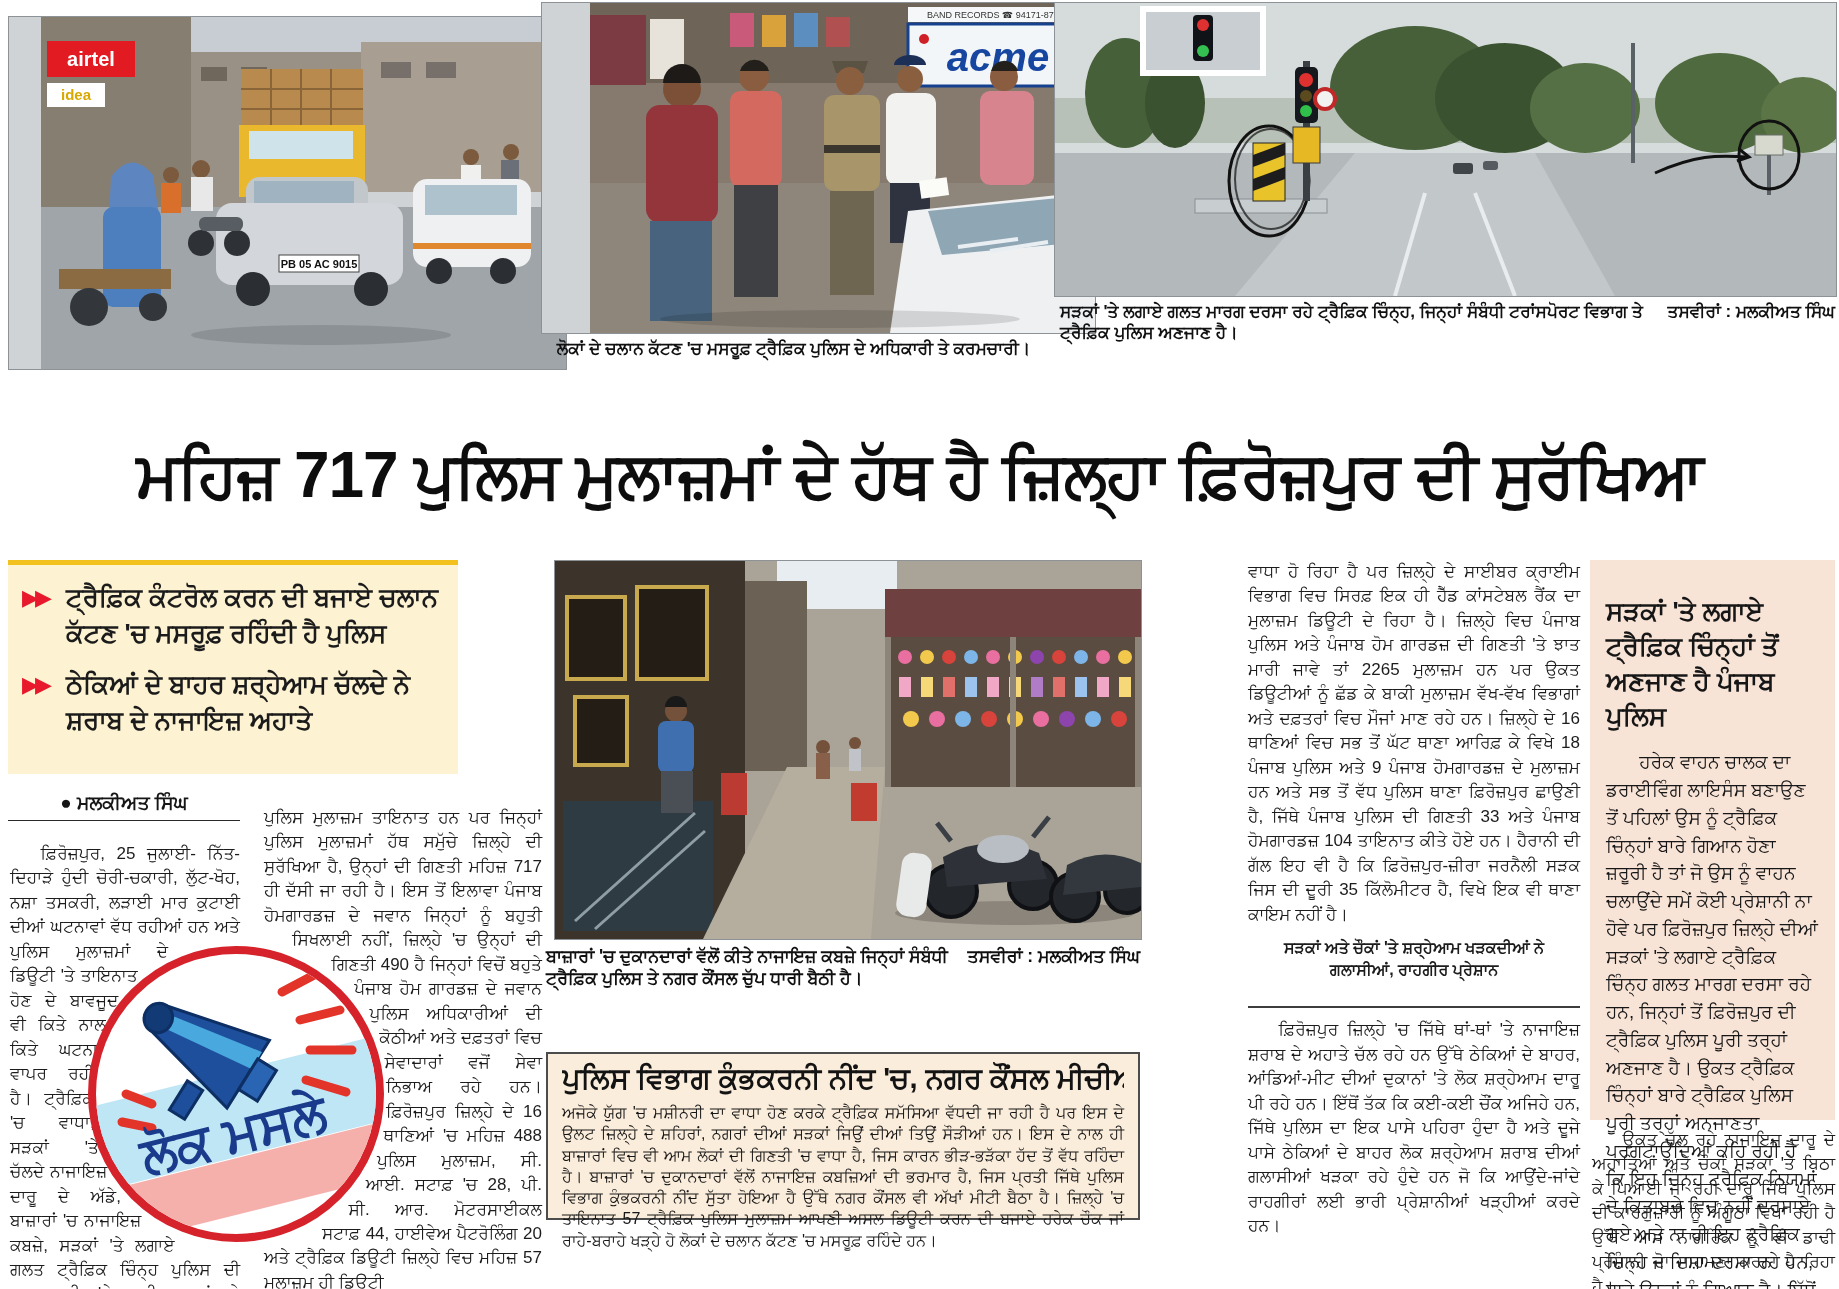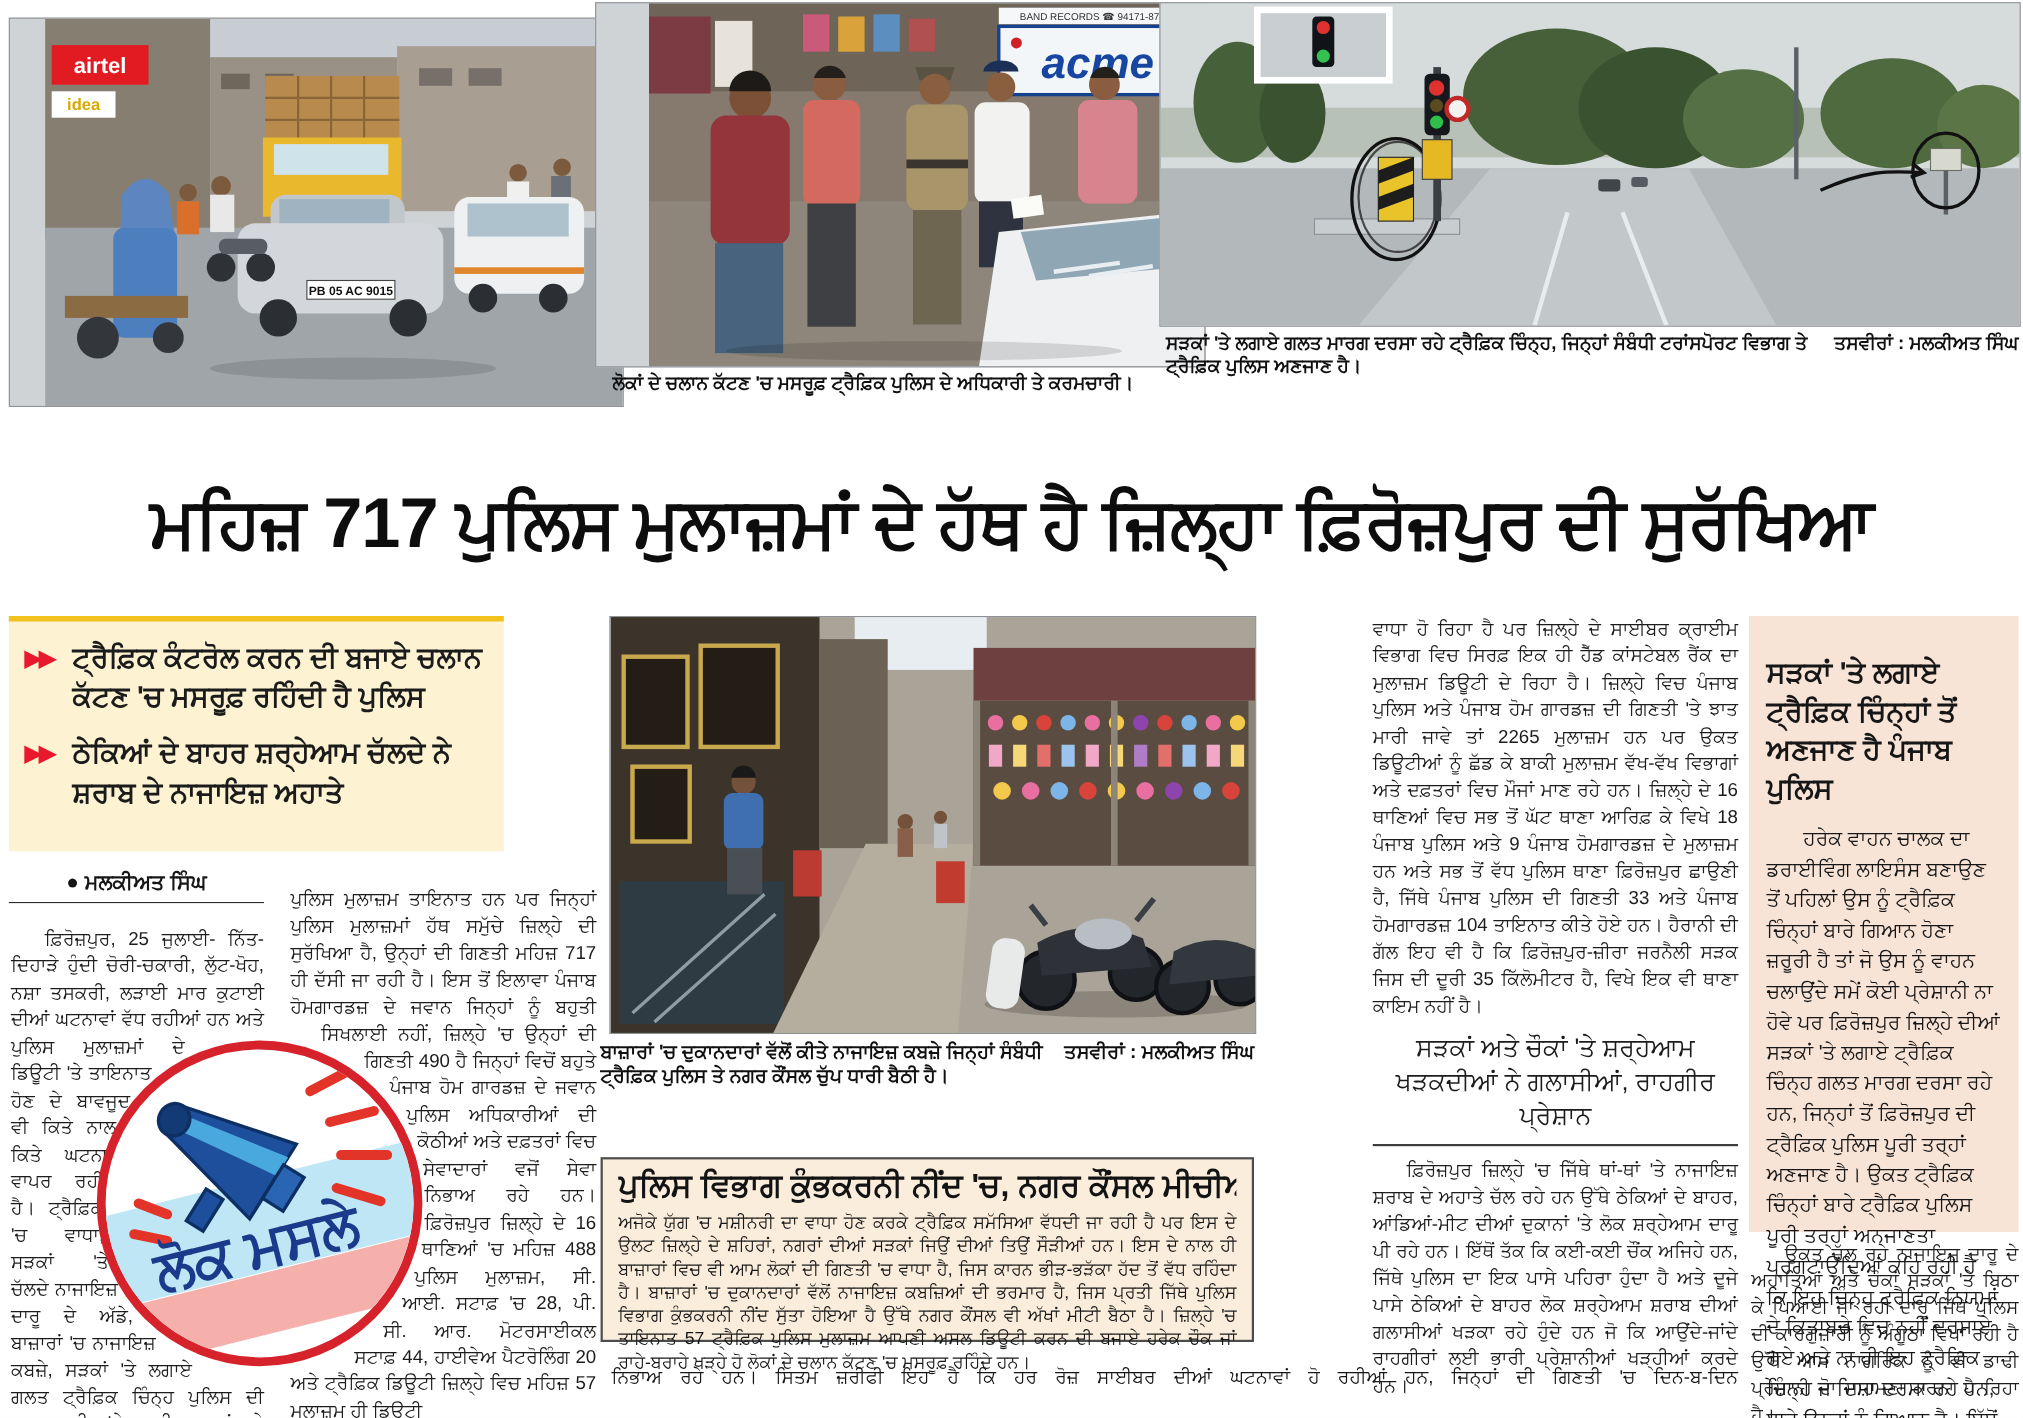--- a/index.html
+++ b/index.html
@@ -54,22 +54,22 @@
     padding:8px 14px;box-sizing:border-box;
   }
   .tanbox .title{font-size:29px;font-weight:800;color:#131313;margin:0 0 6px 0;white-space:nowrap;overflow:hidden;}
   .tanbox .body{font-size:16px;line-height:1.33;text-align:justify;}
   
   .strip{left:556px;top:1240px;width:1024px;font-size:17px;line-height:1.4;
          text-align:justify;text-align-last:justify;}
   
   .col4{left:1248px;top:560px;width:332px;height:729px;}
   .col4 .subhead{
-    font-size:23px;font-weight:400;text-align:center;line-height:1.35;
-    border-bottom:2px solid #3d3d3d;padding:6px 4px 10px 4px;margin:4px 0 10px 0;
+    font-size:16px;font-weight:700;text-align:center;line-height:1.35;
+    border-bottom:2px solid #3d3d3d;padding:6px 4px 26px 4px;margin:4px 0 10px 0;
   }
   
   .pinkbox{
     left:1590px;top:560px;width:245px;height:560px;
     background:#f8e3d7;padding:34px 16px;box-sizing:border-box;
   }
   .pinkbox .title{font-size:26px;font-weight:800;line-height:1.35;margin:0 0 14px 0;}
   .pinkbox .body{font-size:18.5px;line-height:1.5;text-align:left;}
   .rightbottom{left:1592px;top:1128px;width:243px;}
 </style>
@@ -401,23 +401,20 @@
   <div class="abs cap bigcap">
     <span class="credit">ਤਸਵੀਰਾਂ : ਮਲਕੀਅਤ ਸਿੰਘ</span>
     <span>ਬਾਜ਼ਾਰਾਂ 'ਚ ਦੁਕਾਨਦਾਰਾਂ ਵੱਲੋਂ ਕੀਤੇ ਨਾਜਾਇਜ਼ ਕਬਜ਼ੇ ਜਿਨ੍ਹਾਂ ਸੰਬੰਧੀ ਟ੍ਰੈਫ਼ਿਕ ਪੁਲਿਸ ਤੇ ਨਗਰ ਕੌਂਸਲ ਚੁੱਪ ਧਾਰੀ ਬੈਠੀ ਹੈ।</span>
   </div>
 
   <div class="abs tanbox">
     <div class="title">ਪੁਲਿਸ ਵਿਭਾਗ ਕੁੰਭਕਰਨੀ ਨੀਂਦ 'ਚ, ਨਗਰ ਕੌਂਸਲ ਮੀਚੀਆਂ ਅੱਖਾਂ</div>
     <div class="body">ਅਜੋਕੇ ਯੁੱਗ 'ਚ ਮਸ਼ੀਨਰੀ ਦਾ ਵਾਧਾ ਹੋਣ ਕਰਕੇ ਟ੍ਰੈਫ਼ਿਕ ਸਮੱਸਿਆ ਵੱਧਦੀ ਜਾ ਰਹੀ ਹੈ ਪਰ ਇਸ ਦੇ ਉਲਟ ਜ਼ਿਲ੍ਹੇ ਦੇ ਸ਼ਹਿਰਾਂ, ਨਗਰਾਂ ਦੀਆਂ ਸੜਕਾਂ ਜਿਉਂ ਦੀਆਂ ਤਿਉਂ ਸੌੜੀਆਂ ਹਨ। ਇਸ ਦੇ ਨਾਲ ਹੀ ਬਾਜ਼ਾਰਾਂ ਵਿਚ ਵੀ ਆਮ ਲੋਕਾਂ ਦੀ ਗਿਣਤੀ 'ਚ ਵਾਧਾ ਹੈ, ਜਿਸ ਕਾਰਨ ਭੀੜ-ਭੜੱਕਾ ਹੱਦ ਤੋਂ ਵੱਧ ਰਹਿੰਦਾ ਹੈ। ਬਾਜ਼ਾਰਾਂ 'ਚ ਦੁਕਾਨਦਾਰਾਂ ਵੱਲੋਂ ਨਾਜਾਇਜ਼ ਕਬਜ਼ਿਆਂ ਦੀ ਭਰਮਾਰ ਹੈ, ਜਿਸ ਪ੍ਰਤੀ ਜਿੱਥੇ ਪੁਲਿਸ ਵਿਭਾਗ ਕੁੰਭਕਰਨੀ ਨੀਂਦ ਸੁੱਤਾ ਹੋਇਆ ਹੈ ਉੱਥੇ ਨਗਰ ਕੌਂਸਲ ਵੀ ਅੱਖਾਂ ਮੀਟੀ ਬੈਠਾ ਹੈ। ਜ਼ਿਲ੍ਹੇ 'ਚ ਤਾਇਨਾਤ 57 ਟ੍ਰੈਫ਼ਿਕ ਪੁਲਿਸ ਮੁਲਾਜ਼ਮ ਆਪਣੀ ਅਸਲ ਡਿਊਟੀ ਕਰਨ ਦੀ ਬਜਾਏ ਹਰੇਕ ਚੌਕ ਜਾਂ ਰਾਹੇ-ਬਰਾਹੇ ਖੜ੍ਹੇ ਹੋ ਲੋਕਾਂ ਦੇ ਚਲਾਨ ਕੱਟਣ 'ਚ ਮਸਰੂਫ਼ ਰਹਿੰਦੇ ਹਨ।</div>
   </div>
 
-  <div class="abs strip">
-    <span>ਨਿਭਾਅ ਰਹੇ ਹਨ। ਸਿਤਮ ਜ਼ਰੀਫੀ ਇਹ ਹੈ ਕਿ ਹਰ ਰੋਜ਼ ਸਾਈਬਰ ਦੀਆਂ ਘਟਨਾਵਾਂ ਹੋ ਰਹੀਆਂ ਹਨ, ਜਿਨ੍ਹਾਂ ਦੀ ਗਿਣਤੀ 'ਚ ਦਿਨ-ਬ-ਦਿਨ</span>
-  </div>
 
   <div class="abs bodytext col4">
     <div>ਵਾਧਾ ਹੋ ਰਿਹਾ ਹੈ ਪਰ ਜ਼ਿਲ੍ਹੇ ਦੇ ਸਾਈਬਰ ਕ੍ਰਾਈਮ ਵਿਭਾਗ ਵਿਚ ਸਿਰਫ਼ ਇਕ ਹੀ ਹੈੱਡ ਕਾਂਸਟੇਬਲ ਰੈਂਕ ਦਾ ਮੁਲਾਜ਼ਮ ਡਿਊਟੀ ਦੇ ਰਿਹਾ ਹੈ। ਜ਼ਿਲ੍ਹੇ ਵਿਚ ਪੰਜਾਬ ਪੁਲਿਸ ਅਤੇ ਪੰਜਾਬ ਹੋਮ ਗਾਰਡਜ਼ ਦੀ ਗਿਣਤੀ 'ਤੇ ਝਾਤ ਮਾਰੀ ਜਾਵੇ ਤਾਂ 2265 ਮੁਲਾਜ਼ਮ ਹਨ ਪਰ ਉਕਤ ਡਿਊਟੀਆਂ ਨੂੰ ਛੱਡ ਕੇ ਬਾਕੀ ਮੁਲਾਜ਼ਮ ਵੱਖ-ਵੱਖ ਵਿਭਾਗਾਂ ਅਤੇ ਦਫ਼ਤਰਾਂ ਵਿਚ ਮੌਜਾਂ ਮਾਣ ਰਹੇ ਹਨ। ਜ਼ਿਲ੍ਹੇ ਦੇ 16 ਥਾਣਿਆਂ ਵਿਚ ਸਭ ਤੋਂ ਘੱਟ ਥਾਣਾ ਆਰਿਫ਼ ਕੇ ਵਿਖੇ 18 ਪੰਜਾਬ ਪੁਲਿਸ ਅਤੇ 9 ਪੰਜਾਬ ਹੋਮਗਾਰਡਜ਼ ਦੇ ਮੁਲਾਜ਼ਮ ਹਨ ਅਤੇ ਸਭ ਤੋਂ ਵੱਧ ਪੁਲਿਸ ਥਾਣਾ ਫ਼ਿਰੋਜ਼ਪੁਰ ਛਾਉਣੀ ਹੈ, ਜਿੱਥੇ ਪੰਜਾਬ ਪੁਲਿਸ ਦੀ ਗਿਣਤੀ 33 ਅਤੇ ਪੰਜਾਬ ਹੋਮਗਾਰਡਜ਼ 104 ਤਾਇਨਾਤ ਕੀਤੇ ਹੋਏ ਹਨ। ਹੈਰਾਨੀ ਦੀ ਗੱਲ ਇਹ ਵੀ ਹੈ ਕਿ ਫ਼ਿਰੋਜ਼ਪੁਰ-ਜ਼ੀਰਾ ਜਰਨੈਲੀ ਸੜਕ ਜਿਸ ਦੀ ਦੂਰੀ 35 ਕਿੱਲੋਮੀਟਰ ਹੈ, ਵਿਖੇ ਇਕ ਵੀ ਥਾਣਾ ਕਾਇਮ ਨਹੀਂ ਹੈ।</div>
     <div class="subhead">ਸੜਕਾਂ ਅਤੇ ਚੌਕਾਂ 'ਤੇ ਸ਼ਰ੍ਹੇਆਮ ਖੜਕਦੀਆਂ ਨੇ ਗਲਾਸੀਆਂ, ਰਾਹਗੀਰ ਪ੍ਰੇਸ਼ਾਨ</div>
     <div class="indent">ਫ਼ਿਰੋਜ਼ਪੁਰ ਜ਼ਿਲ੍ਹੇ 'ਚ ਜਿੱਥੇ ਥਾਂ-ਥਾਂ 'ਤੇ ਨਾਜਾਇਜ਼ ਸ਼ਰਾਬ ਦੇ ਅਹਾਤੇ ਚੱਲ ਰਹੇ ਹਨ ਉੱਥੇ ਠੇਕਿਆਂ ਦੇ ਬਾਹਰ, ਆਂਡਿਆਂ-ਮੀਟ ਦੀਆਂ ਦੁਕਾਨਾਂ 'ਤੇ ਲੋਕ ਸ਼ਰ੍ਹੇਆਮ ਦਾਰੂ ਪੀ ਰਹੇ ਹਨ। ਇੱਥੋਂ ਤੱਕ ਕਿ ਕਈ-ਕਈ ਚੌਂਕ ਅਜਿਹੇ ਹਨ, ਜਿੱਥੇ ਪੁਲਿਸ ਦਾ ਇਕ ਪਾਸੇ ਪਹਿਰਾ ਹੁੰਦਾ ਹੈ ਅਤੇ ਦੂਜੇ ਪਾਸੇ ਠੇਕਿਆਂ ਦੇ ਬਾਹਰ ਲੋਕ ਸ਼ਰ੍ਹੇਆਮ ਸ਼ਰਾਬ ਦੀਆਂ ਗਲਾਸੀਆਂ ਖੜਕਾ ਰਹੇ ਹੁੰਦੇ ਹਨ ਜੋ ਕਿ ਆਉਂਦੇ-ਜਾਂਦੇ ਰਾਹਗੀਰਾਂ ਲਈ ਭਾਰੀ ਪ੍ਰੇਸ਼ਾਨੀਆਂ ਖੜ੍ਹੀਆਂ ਕਰਦੇ ਹਨ।</div>
   </div>
 
   <div class="abs pinkbox">
     <div class="title">ਸੜਕਾਂ 'ਤੇ ਲਗਾਏ ਟ੍ਰੈਫ਼ਿਕ ਚਿੰਨ੍ਹਾਂ ਤੋਂ ਅਣਜਾਣ ਹੈ ਪੰਜਾਬ ਪੁਲਿਸ</div>
     <div class="body indent">ਹਰੇਕ ਵਾਹਨ ਚਾਲਕ ਦਾ ਡਰਾਈਵਿੰਗ ਲਾਇਸੰਸ ਬਣਾਉਣ ਤੋਂ ਪਹਿਲਾਂ ਉਸ ਨੂੰ ਟ੍ਰੈਫ਼ਿਕ ਚਿੰਨ੍ਹਾਂ ਬਾਰੇ ਗਿਆਨ ਹੋਣਾ ਜ਼ਰੂਰੀ ਹੈ ਤਾਂ ਜੋ ਉਸ ਨੂੰ ਵਾਹਨ ਚਲਾਉਂਦੇ ਸਮੇਂ ਕੋਈ ਪ੍ਰੇਸ਼ਾਨੀ ਨਾ ਹੋਵੇ ਪਰ ਫ਼ਿਰੋਜ਼ਪੁਰ ਜ਼ਿਲ੍ਹੇ ਦੀਆਂ ਸੜਕਾਂ 'ਤੇ ਲਗਾਏ ਟ੍ਰੈਫ਼ਿਕ ਚਿੰਨ੍ਹ ਗਲਤ ਮਾਰਗ ਦਰਸਾ ਰਹੇ ਹਨ, ਜਿਨ੍ਹਾਂ ਤੋਂ ਫ਼ਿਰੋਜ਼ਪੁਰ ਦੀ ਟ੍ਰੈਫ਼ਿਕ ਪੁਲਿਸ ਪੂਰੀ ਤਰ੍ਹਾਂ ਅਣਜਾਣ ਹੈ। ਉਕਤ ਟ੍ਰੈਫ਼ਿਕ ਚਿੰਨ੍ਹਾਂ ਬਾਰੇ ਟ੍ਰੈਫ਼ਿਕ ਪੁਲਿਸ ਪੂਰੀ ਤਰ੍ਹਾਂ ਅਨਜਾਣਤਾ ਪ੍ਰਗਟਾਉਂਦਿਆਂ ਕਹਿ ਰਹੀ ਹੈ ਕਿ ਇਹ ਚਿੰਨ੍ਹ ਟ੍ਰੈਫ਼ਿਕ ਨਿਯਮਾਂ ਦੇ ਕਿਤਾਬਚੇ ਵਿਚ ਨਹੀਂ ਦਰਸਾਏ ਗਏ ਅਤੇ ਨਾ ਹੀ ਇਹ ਟ੍ਰੈਫ਼ਿਕ ਚਿੰਨ੍ਹ ਜੋ ਦਿਸ਼ਾ ਦਰਸਾ ਰਹੇ ਹਨ, ਬਾਰੇ ਉਨ੍ਹਾਂ ਨੂੰ ਗਿਆਨ ਹੈ। ਇੱਥੋਂ ਤੱਕ ਕਿ ਟਰਾਂਸਪੋਰਟ ਵਿਭਾਗ ਵੀ ਉਕਤ ਟ੍ਰੈਫ਼ਿਕ ਚਿੰਨ੍ਹਾਂ ਤੋਂ ਵਾਕਫ਼ ਨਹੀਂ।</div>

